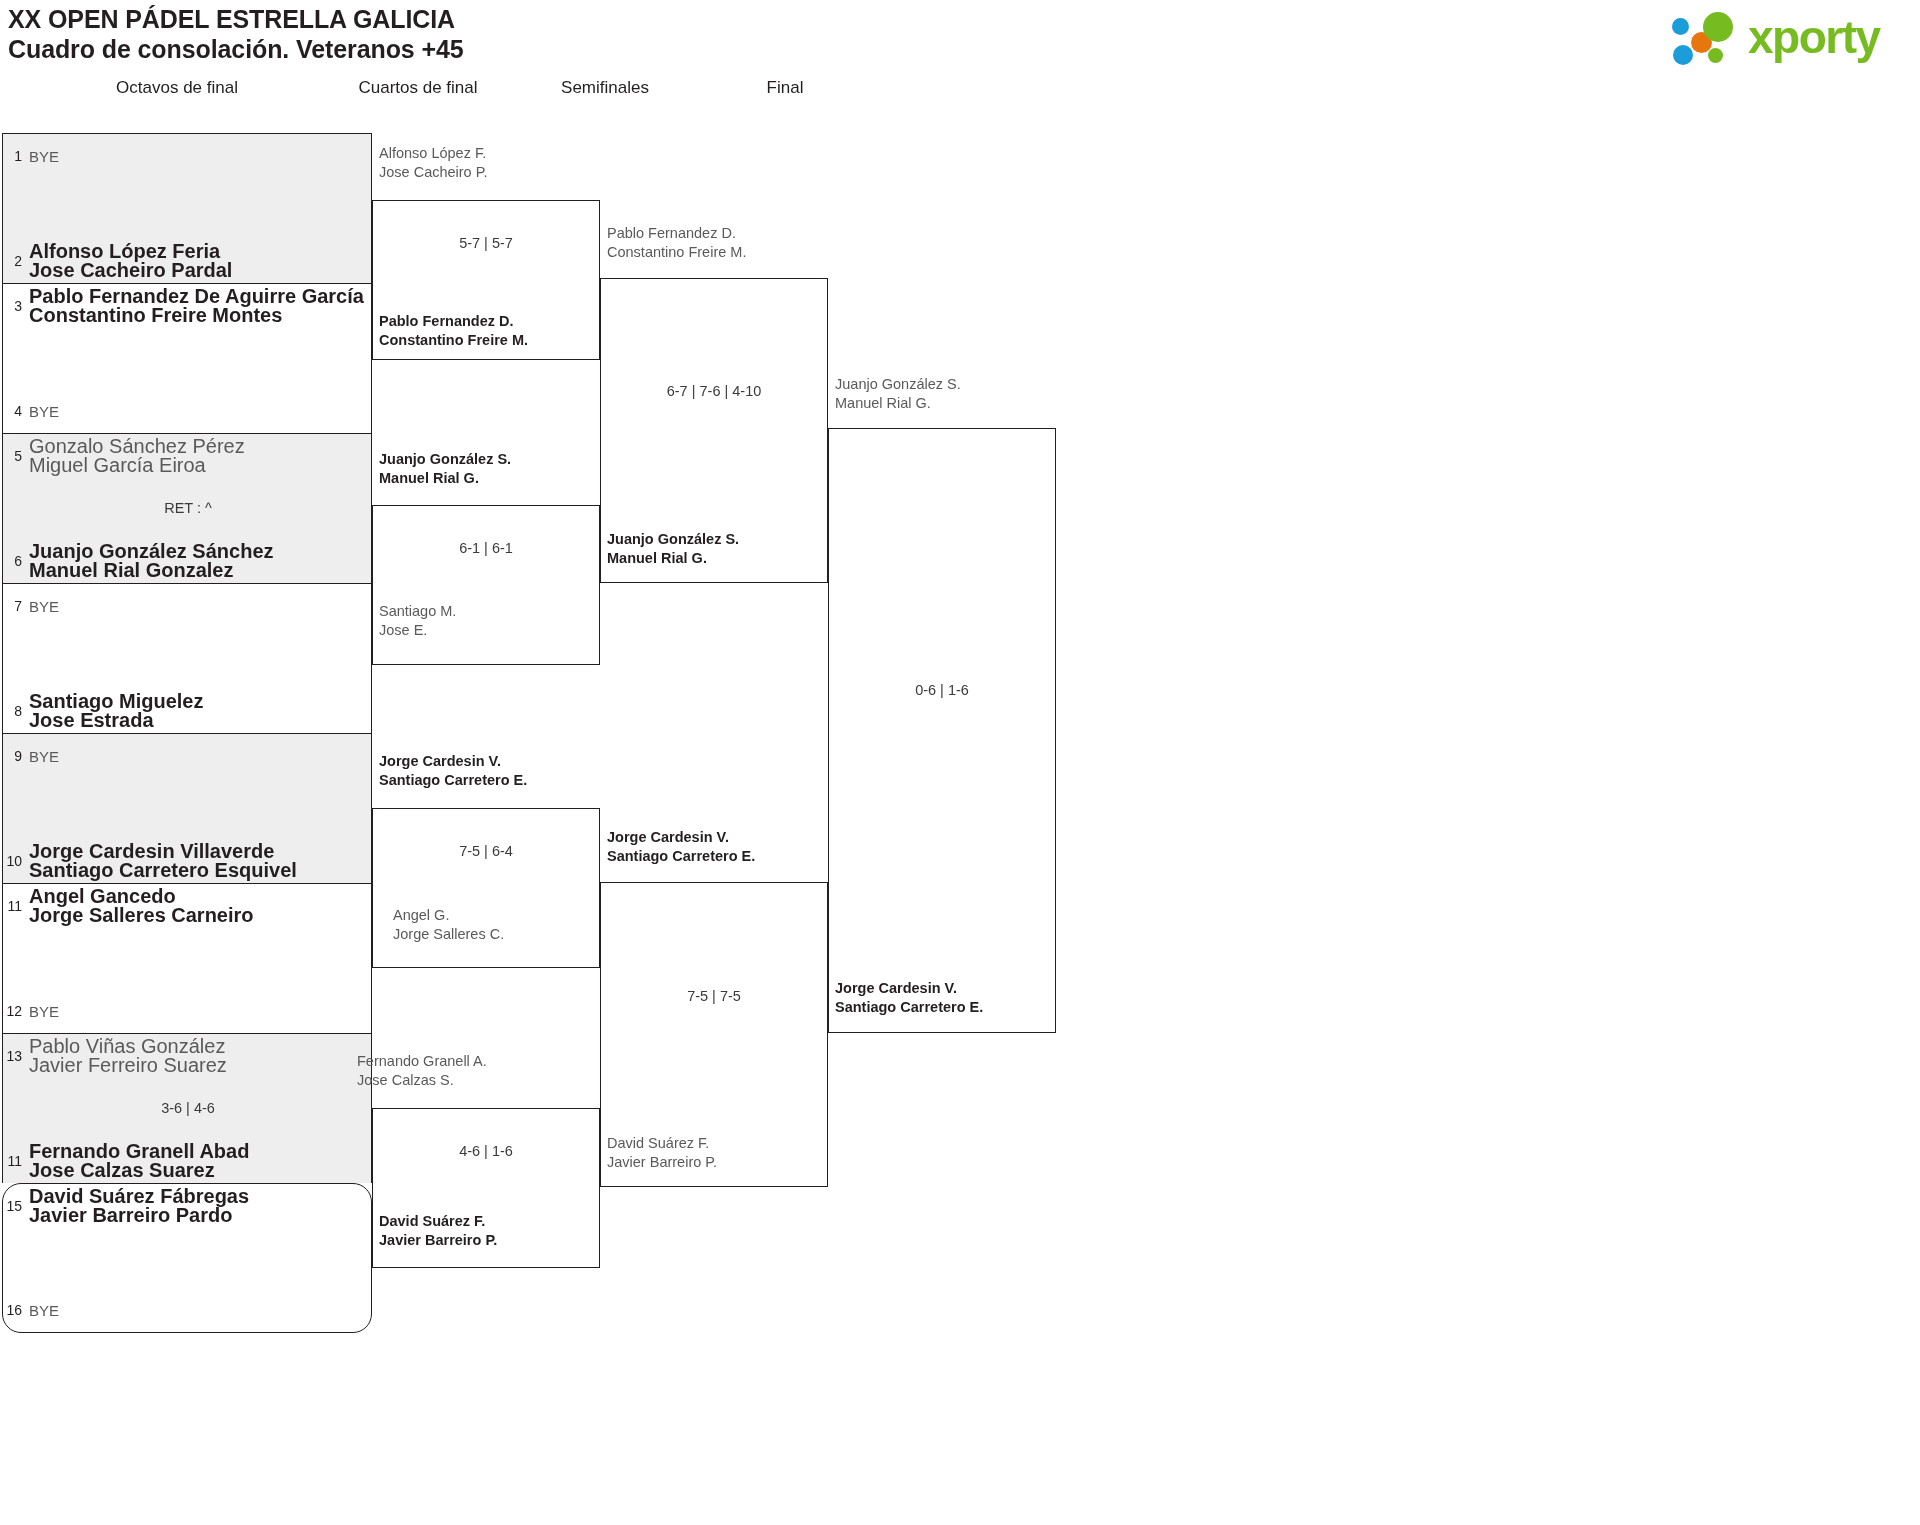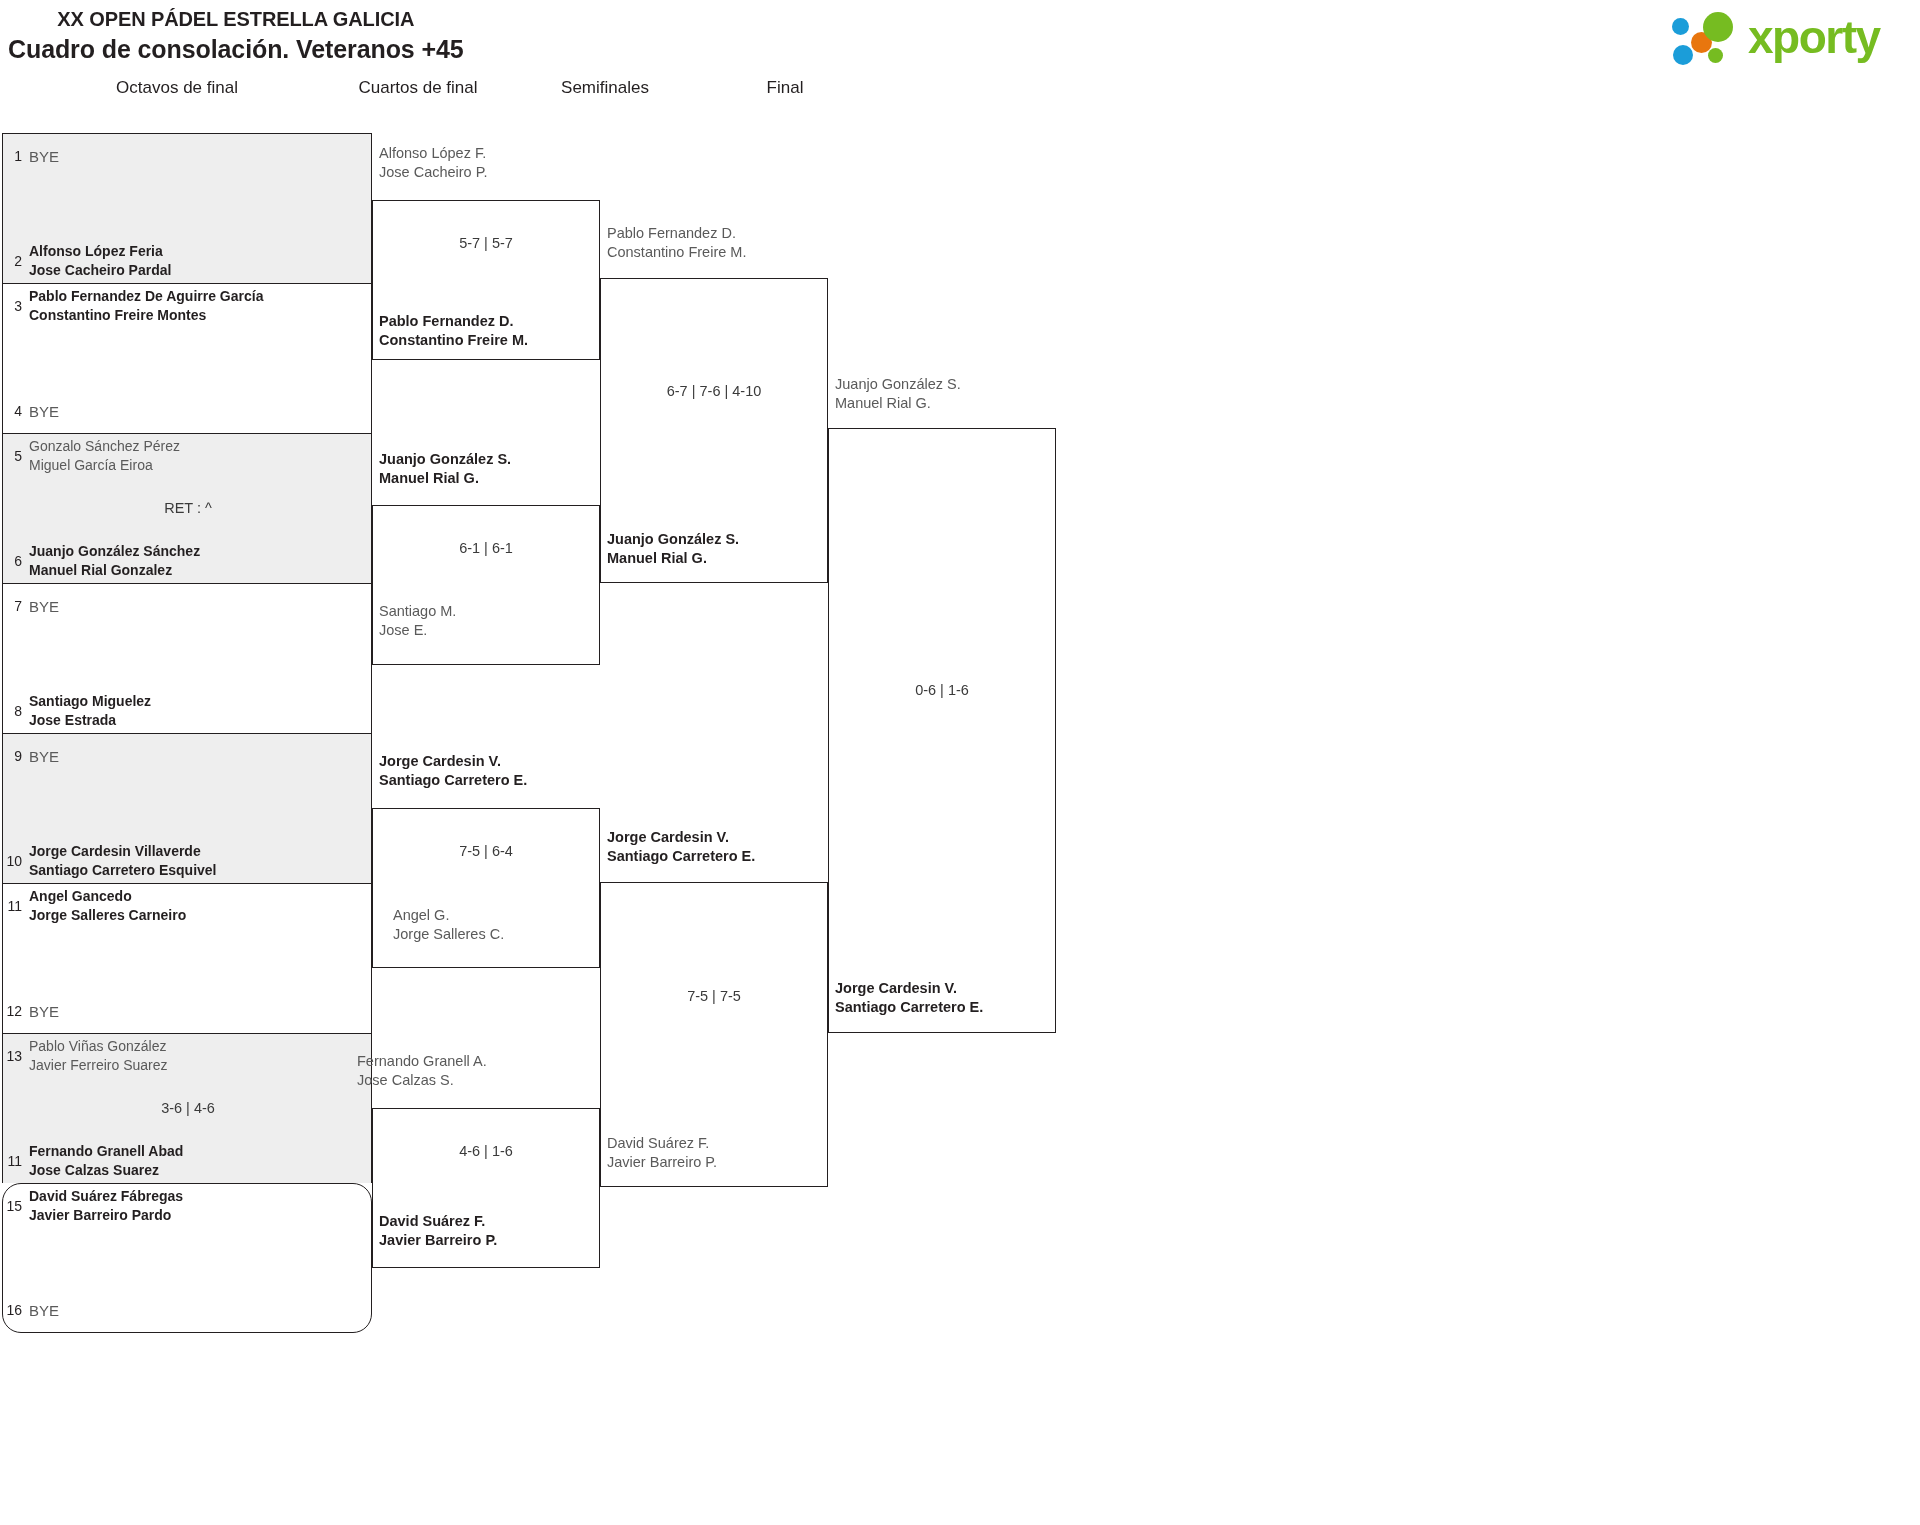--- a/index.html
+++ b/index.html
@@ -7,21 +7,21 @@
     width: 1920px; height: 1525px;
     background: #ffffff;
     font-family: "Liberation Sans", sans-serif;
     color: #231f20;
     overflow: hidden;
   }
   .page { position: relative; width: 1920px; height: 1525px; }
 
   
   .title-block { position: absolute; left: 8px; top: 4px; }
-  .title-line1 { font-size: 20px; font-weight: bold; letter-spacing: -0.1px; line-height: 30px; text-align: center; }
+  .title-line1 { font-size: 25px; font-weight: bold; letter-spacing: -0.1px; line-height: 30px; }
   .title-line2 { font-size: 25px; font-weight: bold; letter-spacing: -0.1px; line-height: 30px; }
 
   .logo { position: absolute; right: 18px; top: 8px; width: 230px; height: 60px; }
   .logo-dots { position: absolute; left: 0; top: 4px; width: 78px; height: 52px; }
   .dot { position: absolute; border-radius: 50%; }
   .logo-word { position: absolute; left: 76px; top: 2px; font-size: 46px; font-weight: bold;
                color: #76bc21; letter-spacing: -1.5px; line-height: 54px; }
 
   
   .round-head { position: absolute; font-size: 17px; line-height: 20px; color: #231f20;
@@ -33,21 +33,21 @@
              border-left: 1.5px solid #231f20; border-right: 1.5px solid #231f20; }
   .r1-cell.shade { background: #eeeeee; }
   .r1-cell.topline { border-top: 1.5px solid #231f20; }
   .r1-cell.botline { border-bottom: 1.5px solid #231f20; border-radius: 19px; }
 
   .slot { position: absolute; left: 0; width: 370px; display: flex; align-items: center; }
   .slot-top { top: 0px; height: 44px; }
   .slot-bot { bottom: 0px; height: 44px; }
   .seedno { width: 26px; flex: 0 0 26px; text-align: right; padding-right: 7px;
             font-size: 14px; line-height: 16px; color: #231f20; }
-  .names { font-size: 14px; line-height: 19px; white-space: nowrap; }
+  .names { font-size: 20px; line-height: 19px; white-space: nowrap; }
   .names.win { font-weight: bold; color: #231f20; }
   .names.lose { font-weight: normal; color: #5a5a5a; }
   .names.bye { font-weight: normal; color: #5a5a5a; font-size: 15px; }
   .r1-score { position: absolute; left: 0; width: 370px; text-align: center;
               font-size: 14.5px; color: #3a3a3a; }
 
   
   .mbox { position: absolute; border: 1.4px solid #231f20; }
   .mlabel { position: absolute; font-size: 14.5px; line-height: 19px; white-space: nowrap; }
   .mlabel.win { font-weight: bold; color: #231f20; }

